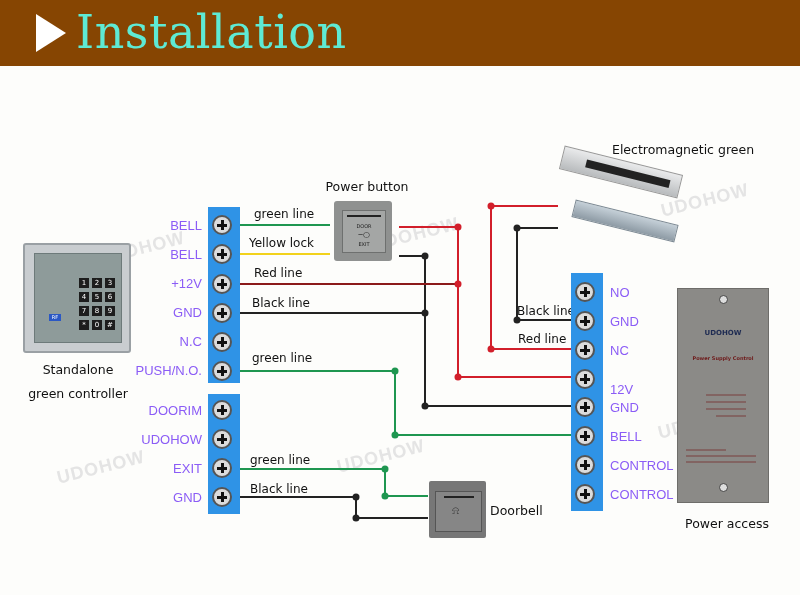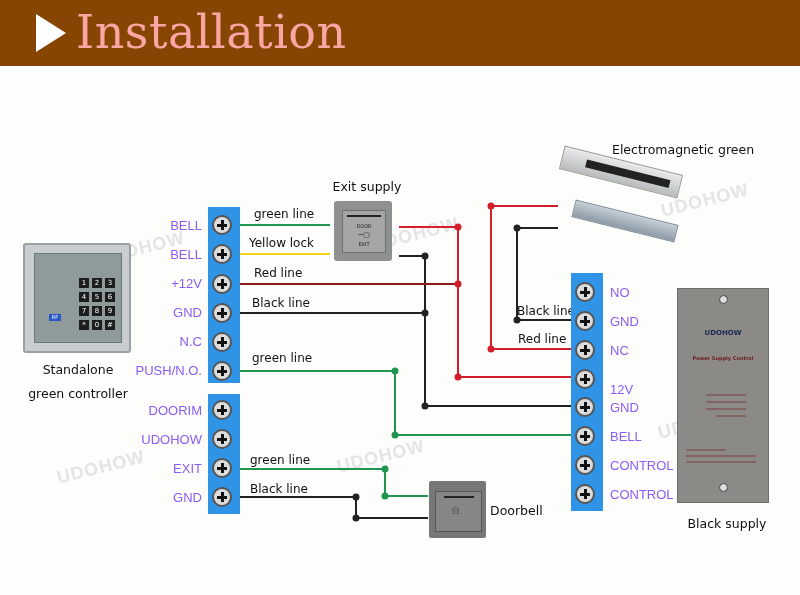--- a/index.html
+++ b/index.html
@@ -1,19 +1,19 @@
 <!DOCTYPE html>
 <html><head>
 <meta charset="utf-8">
 <style>
   html,body{margin:0;padding:0;}
   body{width:800px;height:595px;position:relative;background:#fdfdfb;overflow:hidden;font-family:"DejaVu Sans","Liberation Sans",sans-serif;}
   #header{position:absolute;left:0;top:0;width:800px;height:66px;background:#864502;}
   #header .tri{position:absolute;left:36px;top:14px;width:0;height:0;border-top:19px solid transparent;border-bottom:19px solid transparent;border-left:30px solid #fff;}
-  #header .title{position:absolute;left:76px;top:2px;color:#fca5a5;font-family:"DejaVu Serif","Liberation Serif",serif;font-size:46px;line-height:60px;letter-spacing:0.5px;}
+  #header .title{position:absolute;left:76px;top:2px;color:#5eead4;font-family:"DejaVu Serif","Liberation Serif",serif;font-size:46px;line-height:60px;letter-spacing:0.5px;}
   .strip{position:absolute;background:#2f93e6;width:32px;}
   .screw{position:absolute;left:4px;width:20px;height:20px;border-radius:50%;background:#dcdcdc;border:2px solid #555;box-sizing:border-box;}
   .screw::before{content:"";position:absolute;left:3px;top:7px;width:10px;height:3px;background:#111;}
   .screw::after{content:"";position:absolute;left:7px;top:3px;width:3px;height:10px;background:#111;}
   .tlabel{position:absolute;font-family:"Liberation Sans",sans-serif;font-size:13px;color:#8b5cf6;white-space:nowrap;}
   .tlabel.r{text-align:right;width:90px;}
   .wlabel{position:absolute;font-family:"DejaVu Sans",sans-serif;font-size:12px;color:#111;white-space:nowrap;}
   .cap{position:absolute;font-family:"DejaVu Sans",sans-serif;font-size:12.5px;color:#111;white-space:nowrap;text-align:center;}
   .wm{position:absolute;font-family:"Liberation Sans",sans-serif;font-weight:bold;font-size:18px;color:#e4e4e4;transform:rotate(-14deg);letter-spacing:1px;}
   svg#wires{position:absolute;left:0;top:0;}
@@ -151,21 +151,21 @@
 <div class="wlabel" style="left:254px;top:207px">green line</div>
 <div class="wlabel" style="left:249px;top:236px">Yellow lock</div>
 <div class="wlabel" style="left:254px;top:266px">Red line</div>
 <div class="wlabel" style="left:252px;top:296px">Black line</div>
 <div class="wlabel" style="left:252px;top:351px">green line</div>
 <div class="wlabel" style="left:250px;top:453px">green line</div>
 <div class="wlabel" style="left:250px;top:482px">Black line</div>
 <div class="wlabel" style="left:517px;top:304px">Black line</div>
 <div class="wlabel" style="left:518px;top:332px">Red line</div>
 
-<div class="cap" style="left:322px;top:179px;width:90px;">Exit supply</div>
+<div class="cap" style="left:322px;top:179px;width:90px;">Power button</div>
 <div id="exit-btn">
   <div class="inner">
     <div style="position:absolute;left:4px;top:4px;width:34px;height:2px;background:#222;"></div>
     <div class="t" style="top:12px">DOOR</div>
     <div class="t" style="top:19px;font-size:8px">‒○</div>
     <div class="t" style="top:30px">EXIT</div>
   </div>
 </div>
 
 <div class="cap" style="left:612px;top:142px;width:140px;">Electromagnetic green</div>
@@ -199,21 +199,21 @@
   <div class="ptitle">Power Supply Control</div>
   <div class="spec" style="top:105px;width:40px;left:28px"></div>
   <div class="spec" style="top:112px;width:40px;left:28px"></div>
   <div class="spec" style="top:119px;width:40px;left:28px"></div>
   <div class="spec" style="top:126px;width:30px;left:38px"></div>
   <div class="spec" style="top:160px;width:40px;left:8px"></div>
   <div class="spec" style="top:166px;width:70px;left:8px"></div>
   <div class="spec" style="top:172px;width:70px;left:8px"></div>
   <div class="hole" style="top:194px"></div>
 </div>
-<div class="cap" style="left:672px;top:516px;width:110px;">Black supply</div>
+<div class="cap" style="left:672px;top:516px;width:110px;">Power access</div>
 
 <div id="doorbell">
   <div class="inner">
     <div class="bar"></div>
     <div class="bell">⍾</div>
   </div>
 </div>
 <div class="cap" style="left:490px;top:503px;width:60px;text-align:left;">Doorbell</div>
 
 </body></html>

